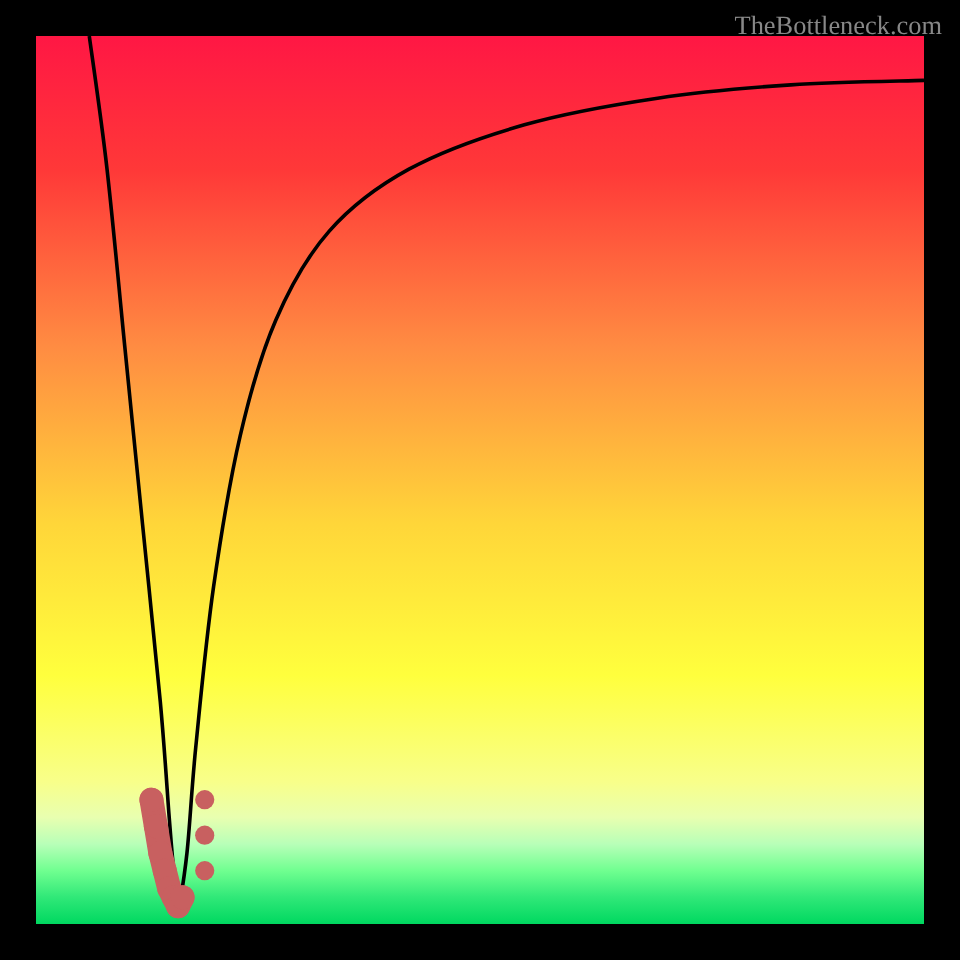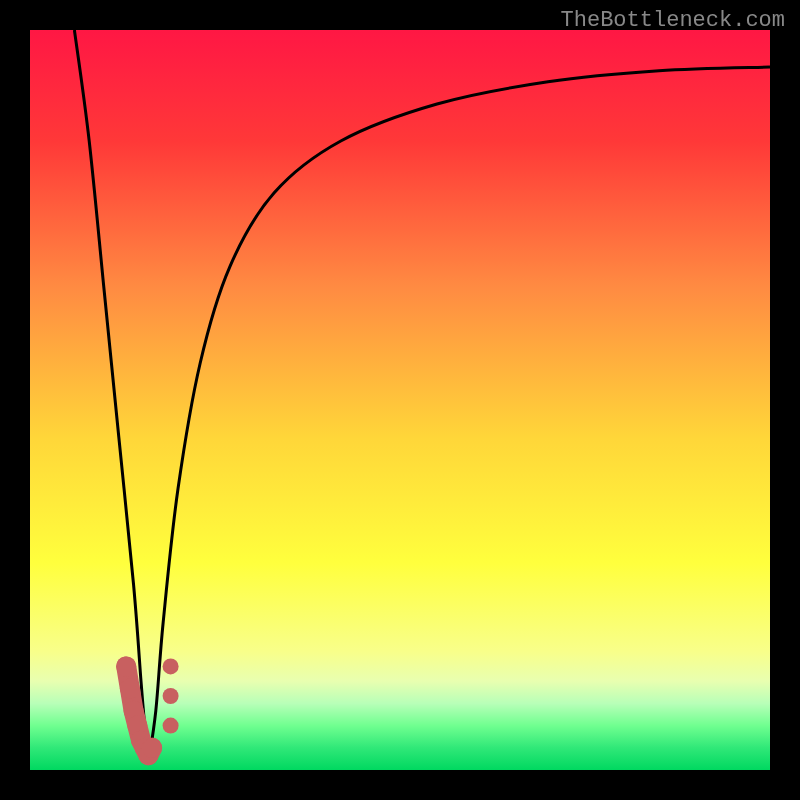--- a/index.html
+++ b/index.html
@@ -12,21 +12,21 @@
       height: 800px;
       background: #000;
       position: relative;
       overflow: hidden;
     }
     .watermark {
       position: absolute;
       top: 8px;
       right: 15px;
       color: #888;
-      font-family: Liberation Mono, monospace;
+      font-family: Liberation Serif, serif;
       font-size: 22px;
       z-index: 10;
     }
     .chart-frame {
       position: absolute;
       top: 30px;
       left: 30px;
       width: 740px;
       height: 740px;
       background: #000;

